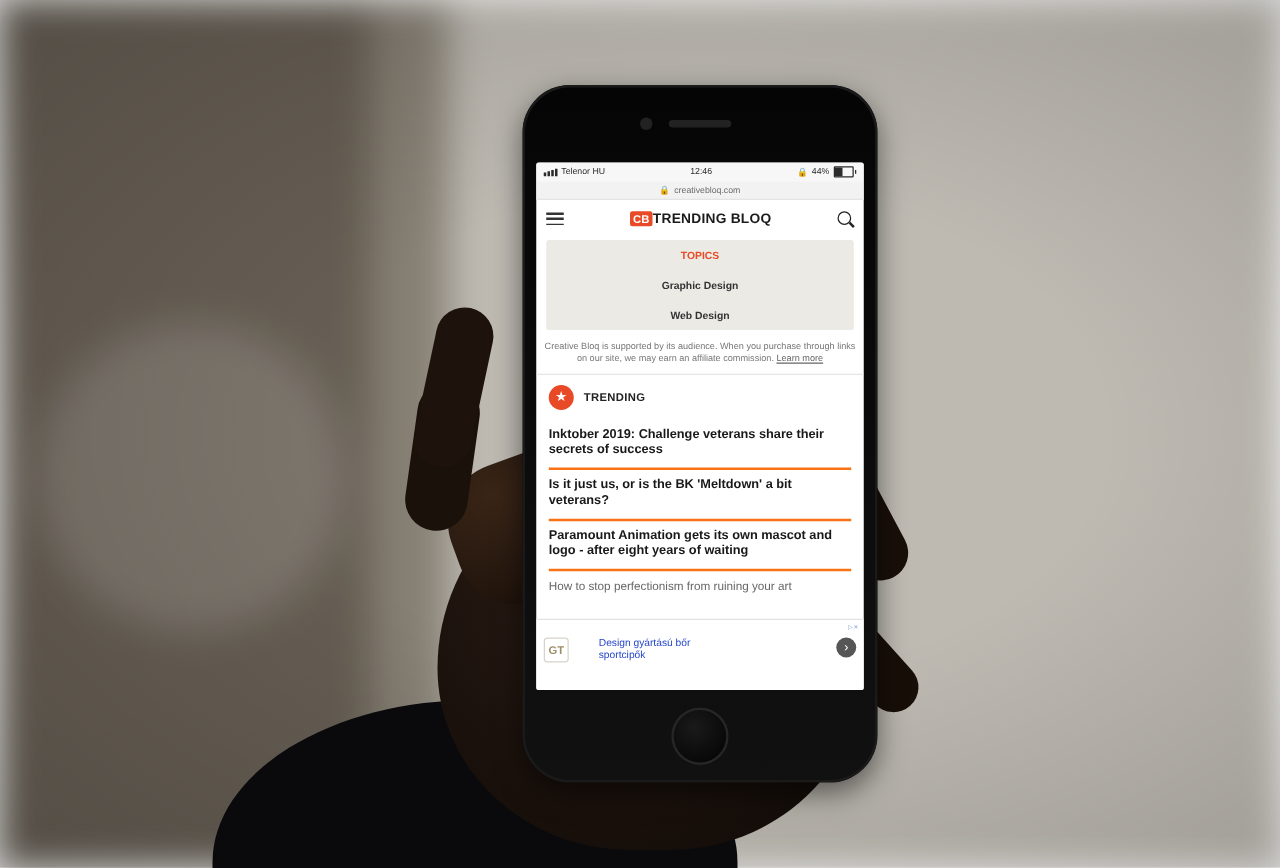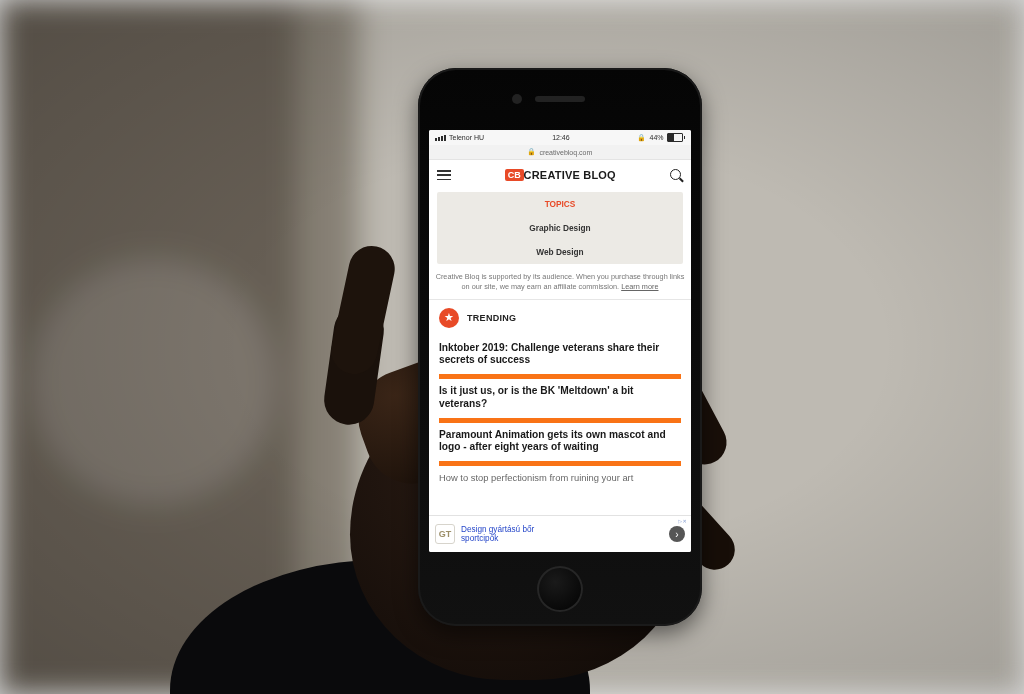--- a/index.html
+++ b/index.html
@@ -63,25 +63,25 @@
   .tabs .active{color:#e84a27;}
   
   .disc{padding:8px 4px 7px;font-size:7.3px;color:#777;text-align:center;line-height:1.35;border-bottom:1px solid #e6e6e6;}
   .disc u{color:#666;}
   
   .trend{display:flex;align-items:center;gap:8px;padding:8px 10px 8px;}
   .staricon{width:20px;height:20px;border-radius:50%;background:#e84a27;display:flex;align-items:center;justify-content:center;color:#fff;font-size:11px;}
   .trend .lbl{font-size:9px;font-weight:700;letter-spacing:.3px;color:#222;}
   
   .list{padding:0 10px;flex:1;overflow:hidden;}
-  .art{font-size:10.2px;font-weight:700;color:#191919;line-height:1.25;padding:6px 0 7px;border-bottom:5px solid #f97316;}
+  .art{font-size:10.2px;font-weight:700;color:#191919;line-height:1.25;padding:6px 0 7px;border-bottom:2px solid #f97316;}
   .art.light{font-weight:400;color:#676767;font-size:9.4px;border-bottom:none;padding-bottom:2px;}
   
   .ad{position:absolute;left:0;right:0;bottom:0;height:28px;background:#fff;border-top:1px solid #e2e2e2;
-      display:flex;align-items:center;padding:4px 6px;gap:6px;}
+      display:flex;padding:14px 6px;gap:24px;}
   .ad .gt{width:18px;height:18px;border:1px solid #d7d4cc;border-radius:3px;display:flex;align-items:center;justify-content:center;
           font-size:9px;color:#9c8e68;font-weight:600;}
   .ad .txt{font-size:8.2px;color:#2546c9;line-height:1.1;flex:1;}
   .ad .arrow{width:16px;height:16px;border-radius:50%;background:#565656;color:#fff;display:flex;align-items:center;justify-content:center;font-size:10px;}
   .ad .adchoices{position:absolute;right:4px;top:2px;font-size:5px;color:#8aa2d4;letter-spacing:.3px;}
 </style>
 </head>
 <body>
 
 <div class="bg"></div>
@@ -133,21 +133,21 @@
     </div>
 
     <div class="siteheader">
       <div class="hamb">
           <i></i>
           <i></i>
           <i></i>
         </div>
       <div class="logo">
         <span class="cb">CB</span>
-        <span class="txt">CREATIVE BLOQ</span>
+        <span class="txt">TRENDING BLOQ</span>
       </div>
       <div class="searchicon"></div>
     </div>
 
     <div class="tabs">
       <span class="active">TOPICS</span>
       <span>Graphic Design</span>
       <span>Web Design</span>
     </div>
 

